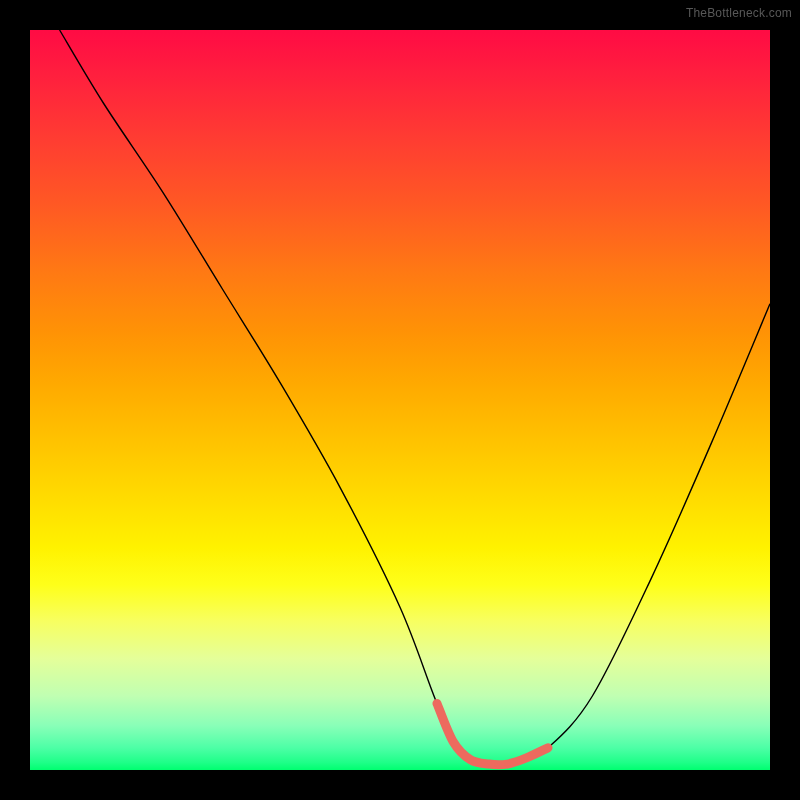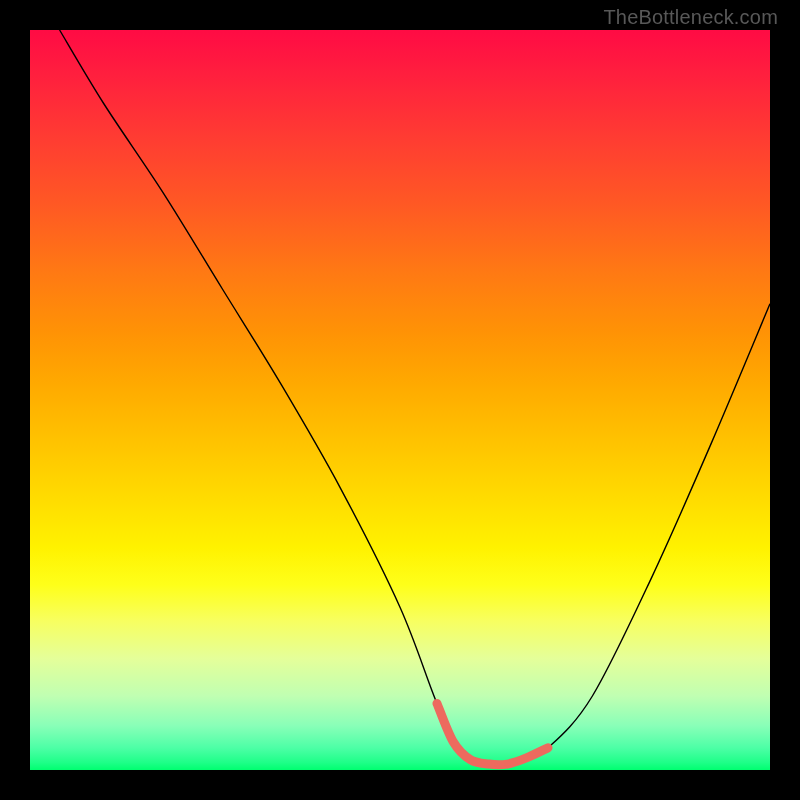--- a/index.html
+++ b/index.html
@@ -41,23 +41,23 @@
       #c0ffb2 90%,
       #89ffb8 94%,
       #4dffa6 97%,
       #1eff88 99%,
       #00ff70 100%
     );
   }
   .attribution {
     position: absolute;
     top: 6px;
-    right: 22px;
+    right: 8px;
     color: #585858;
-    font-size: 20px;
+    font-size: 12px;
     letter-spacing: 0.2px;
   }
   svg.curve {
     position: absolute;
     left: 0;
     top: 0;
     width: 740px;
     height: 740px;
     overflow: visible;
   }

